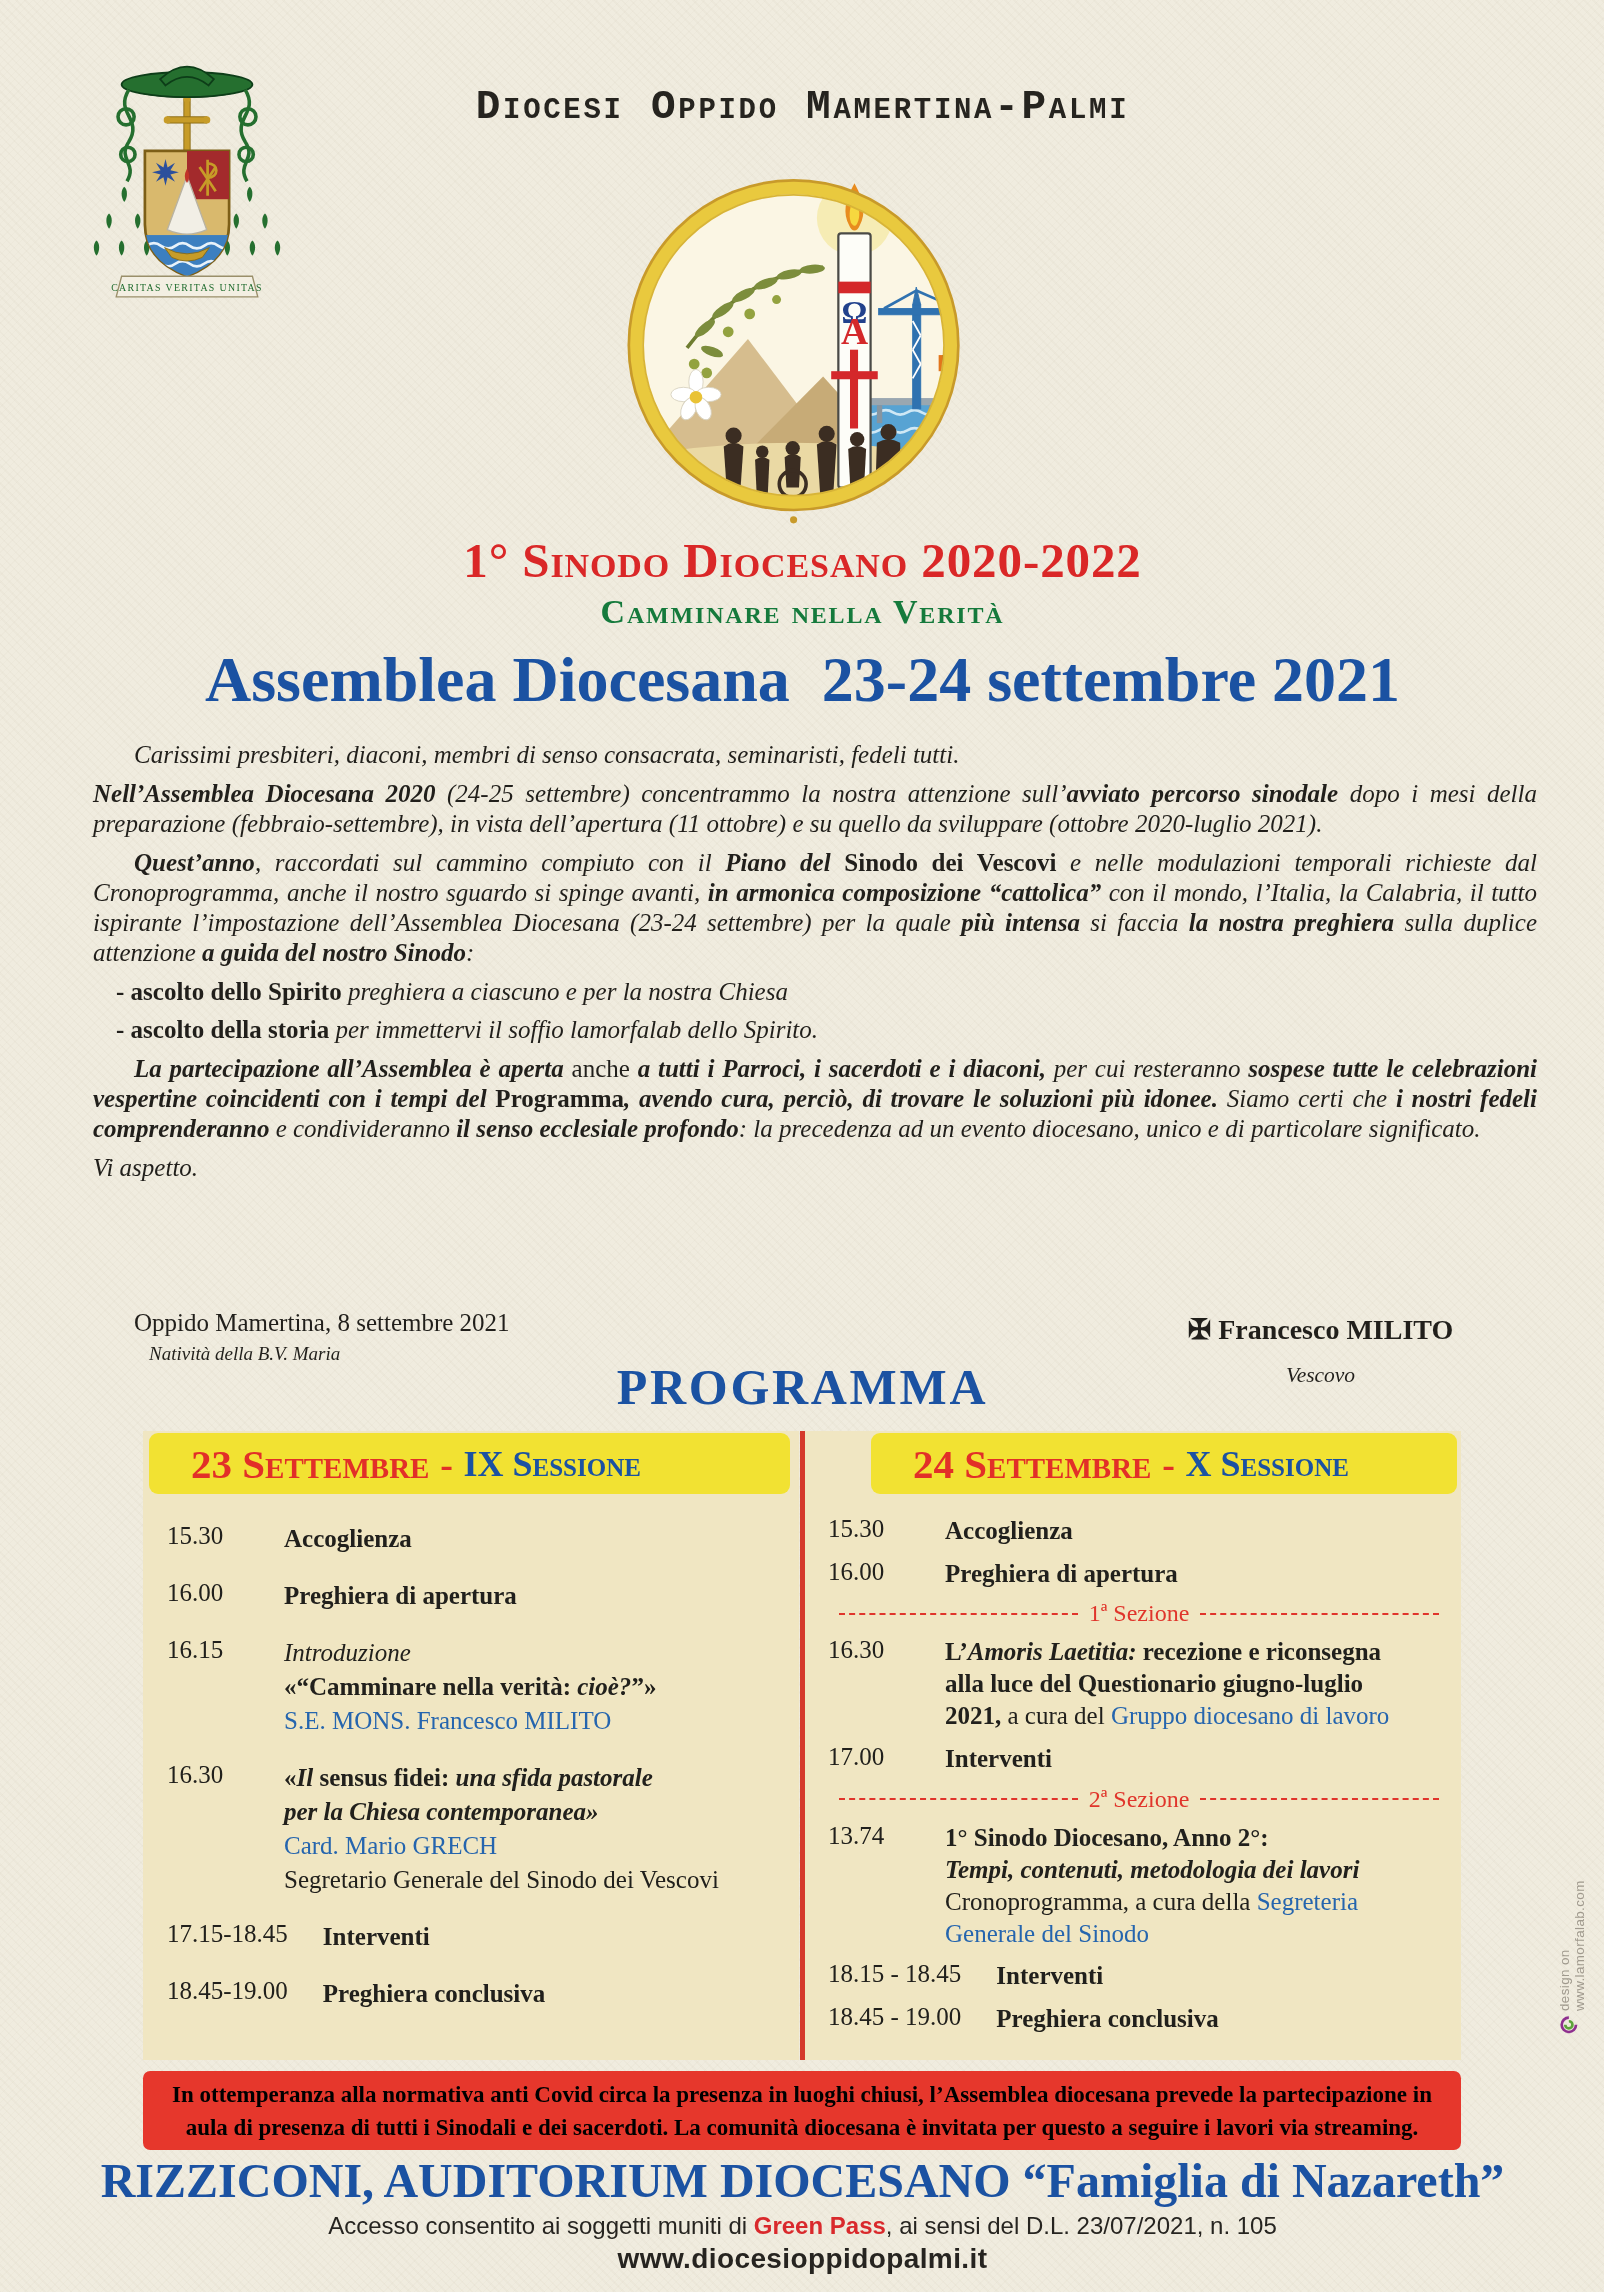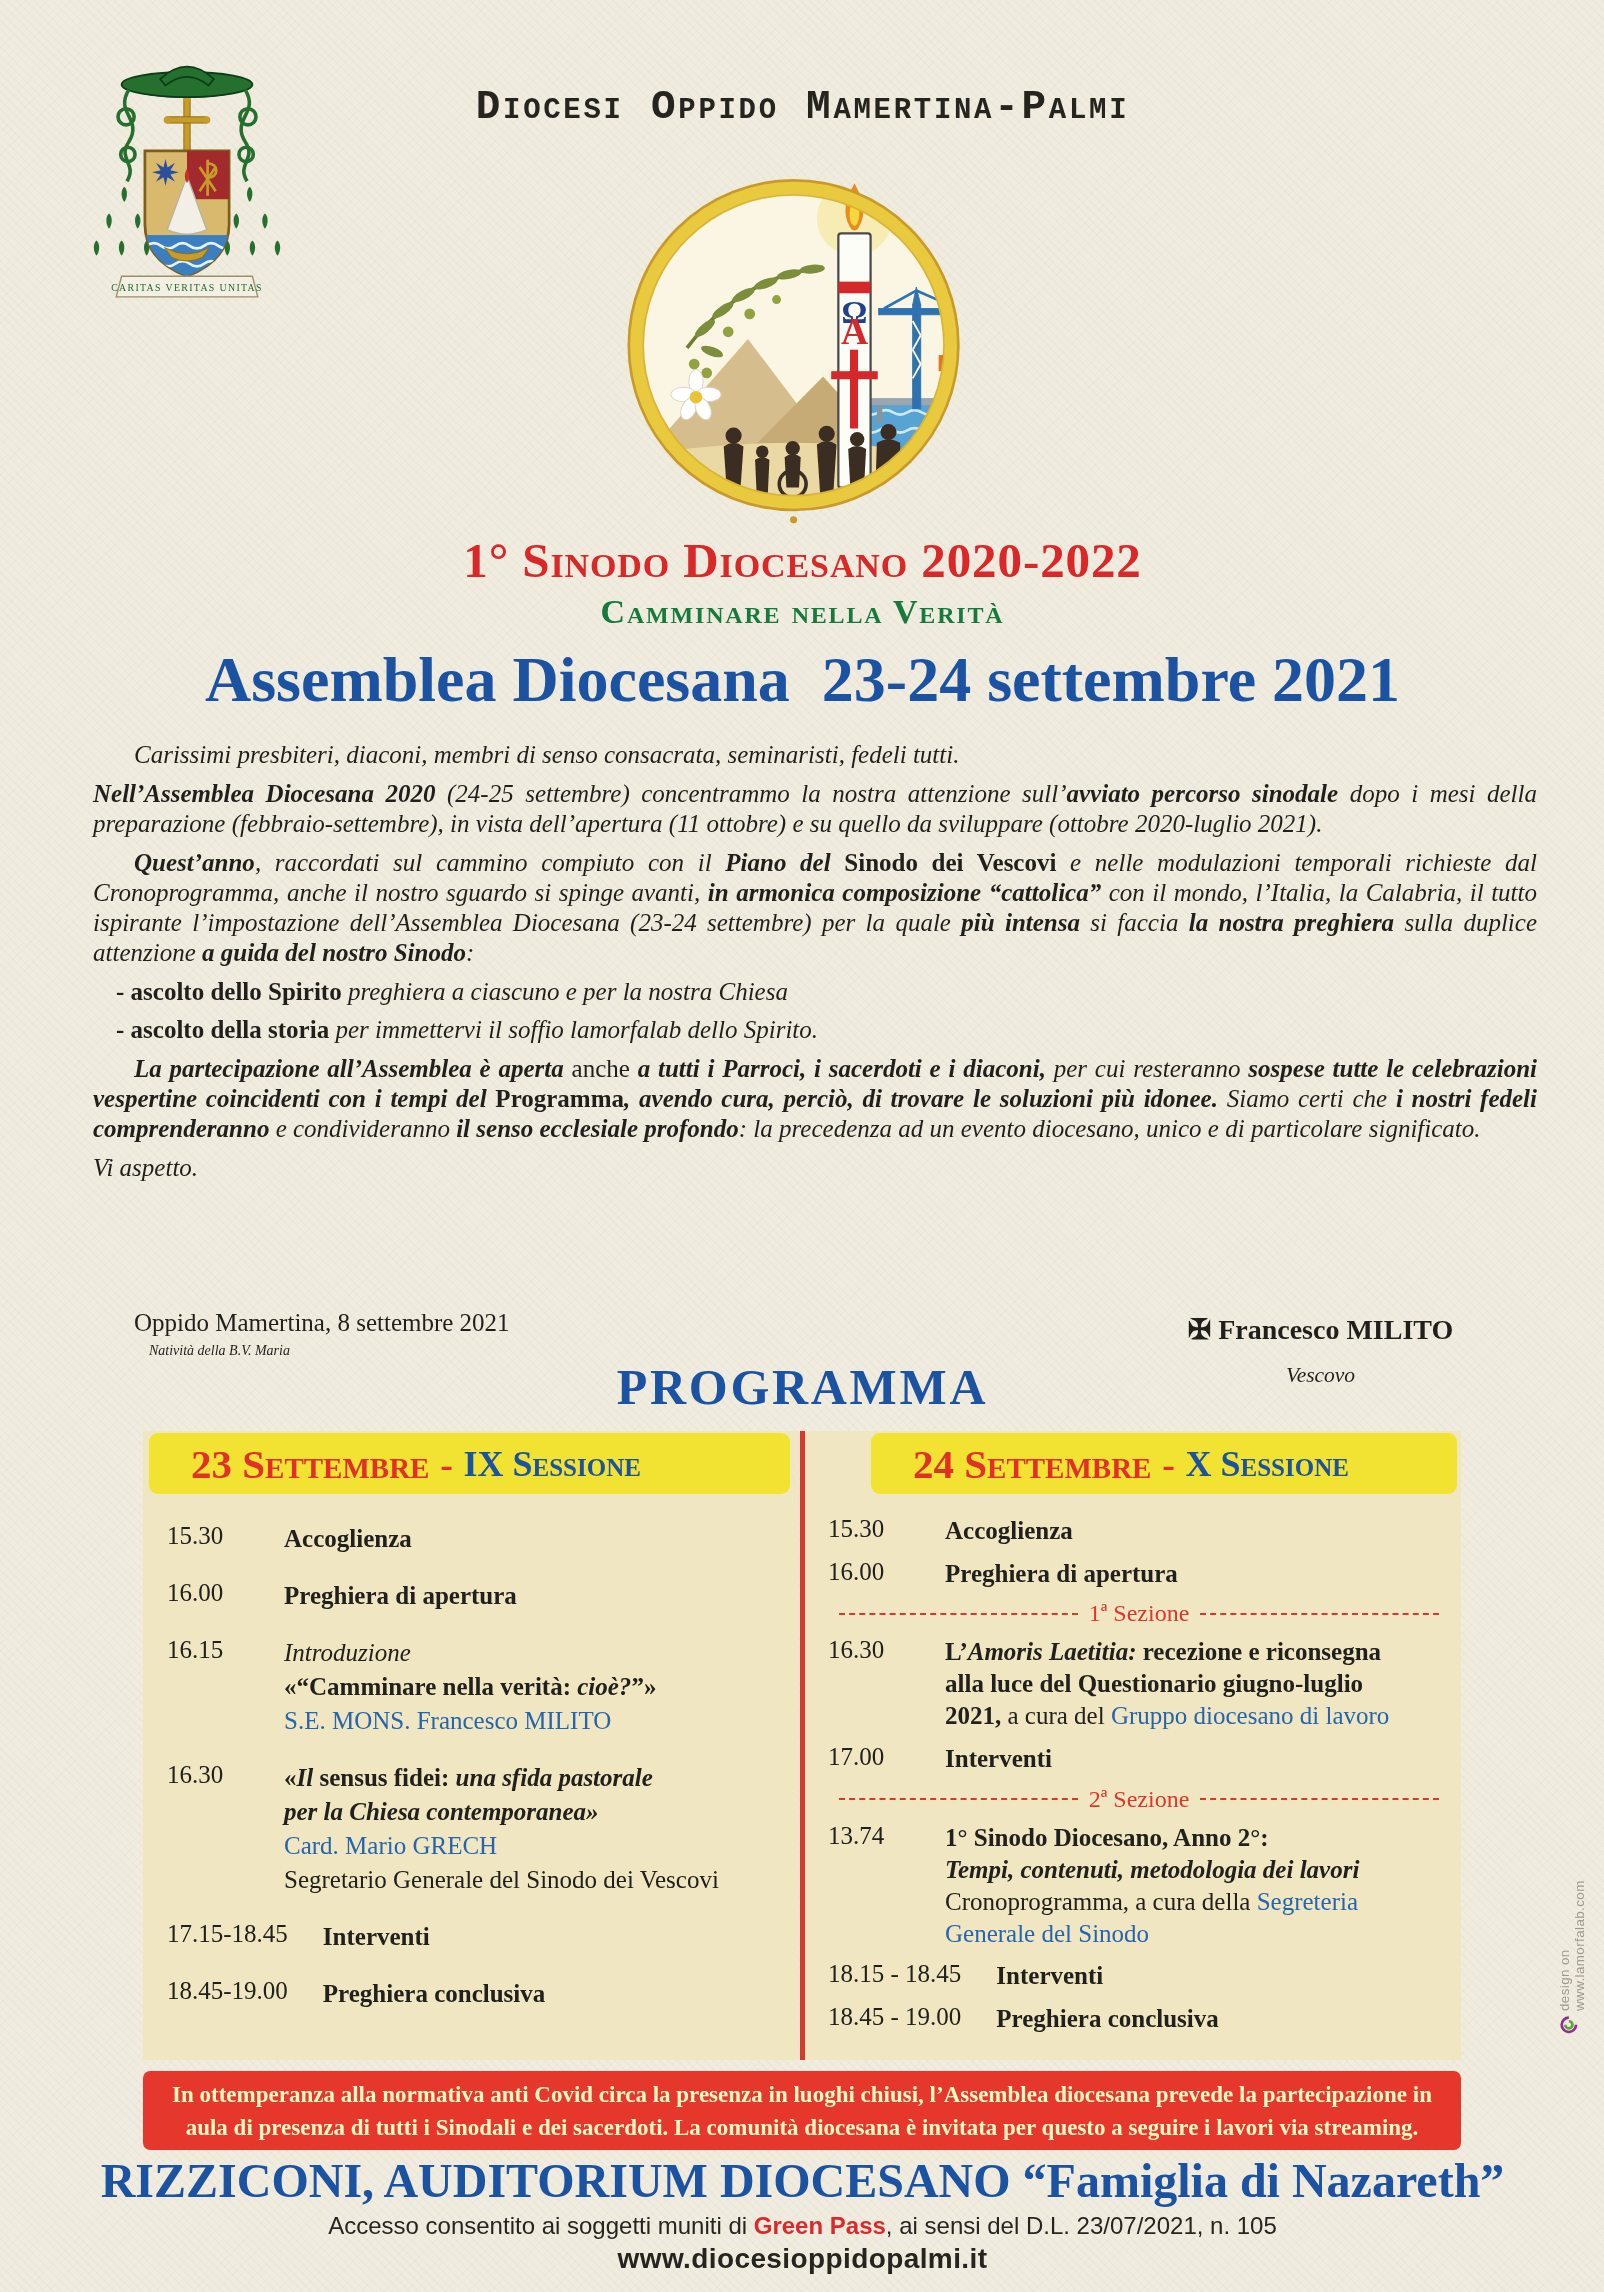--- a/index.html
+++ b/index.html
@@ -25,21 +25,21 @@
   .sg.b{font-weight:700;}
   .sg.i{font-style:italic;}
   .sg.rm{font-style:normal;}
   .sg.brm{font-style:normal;font-weight:700;}
   .sg.reg{font-weight:400;}
   .sg.ireg{font-style:italic;font-weight:400;}
   .sg.blue{color:#2565ae;font-weight:400;}
   .sg.red{color:#d9292c;font-weight:700;}
   
   .dateline{left:134px;top:1309px;font-size:25px;}
-  .feast{left:149px;top:1343px;font-size:14px;font-style:italic;}
+  .feast{left:149px;top:1343px;font-size:19px;font-style:italic;}
   .signature{left:1155px;top:1313px;width:331px;text-align:center;}
   .signature .nm{font-size:28px;font-weight:700;}
   .signature .rl{font-size:21.5px;font-style:italic;margin-top:17px;}
   
   .prog-title{top:1358px;font-size:50px;font-weight:700;color:#1b52a2;letter-spacing:2.7px;}
   .colbg{top:1431px;height:629px;background:#f0e6c2;}
   .colbg.l{left:143px;width:656px;}
   .colbg.r{left:804px;width:657px;}
   .vdiv{left:800px;top:1431px;width:4.5px;height:629px;background:#d5392c;}
   .band{top:1433px;height:61px;background:#f2e232;border-radius:9px;display:flex;align-items:center;padding-left:42px;box-sizing:border-box;}
@@ -56,21 +56,21 @@
   .items.r .item{margin-bottom:10.7px;}
   .item .time{flex:0 0 auto;min-width:82px;font-weight:400;}
   .item .lbl{flex:1;font-weight:700;}
   .items.l .ln{line-height:34px;}
   .items.r .ln{line-height:32px;}
   .ln{white-space:nowrap;}
   .sezione{display:flex;align-items:center;margin:3.6px 0 9px 0;color:#e0352b;font-size:24px;}
   .sezione .dash{flex:1;border-top:2.7px dashed #e0352b;height:0;margin:0 10.7px;}
   
   .covid{left:143px;top:2071px;width:1318px;height:79px;background:#e6372c;border-radius:7.2px;
-         color:#fef9c3;text-align:center;font-weight:700;font-size:23px;line-height:33px;padding-top:7.2px;box-sizing:border-box;}
+         color:#000000;text-align:center;font-weight:700;font-size:23px;line-height:33px;padding-top:7.2px;box-sizing:border-box;}
   
   .venue{top:2153px;font-size:48px;font-weight:700;color:#1b52a2;}
   .access{top:2212px;font-size:24px;font-family:"Liberation Sans","DejaVu Sans",sans-serif;color:#262420;}
   .www{top:2243px;font-size:28px;font-weight:700;font-family:"Liberation Sans","DejaVu Sans",sans-serif;color:#262420;letter-spacing:0.4px;}
   
   .credit{left:1557px;top:1827px;height:184px;writing-mode:vertical-rl;transform:rotate(180deg);
           font-family:"Liberation Sans","DejaVu Sans",sans-serif;font-size:13.4px;color:#a09a8e;letter-spacing:0.4px;}
   .credit-icon{left:1559px;top:2015px;}
 </style>
 </head>

